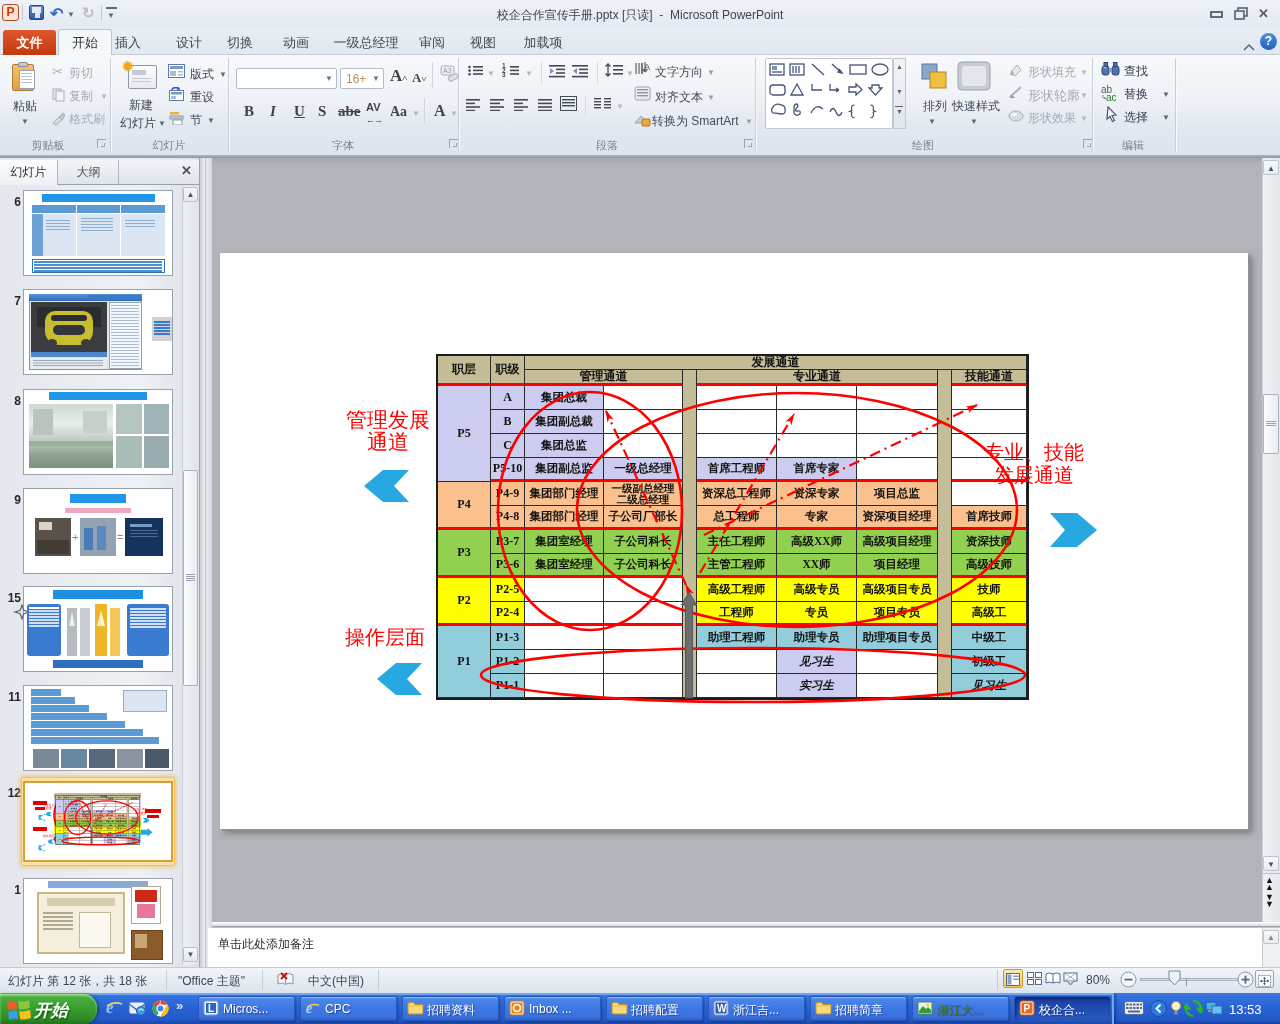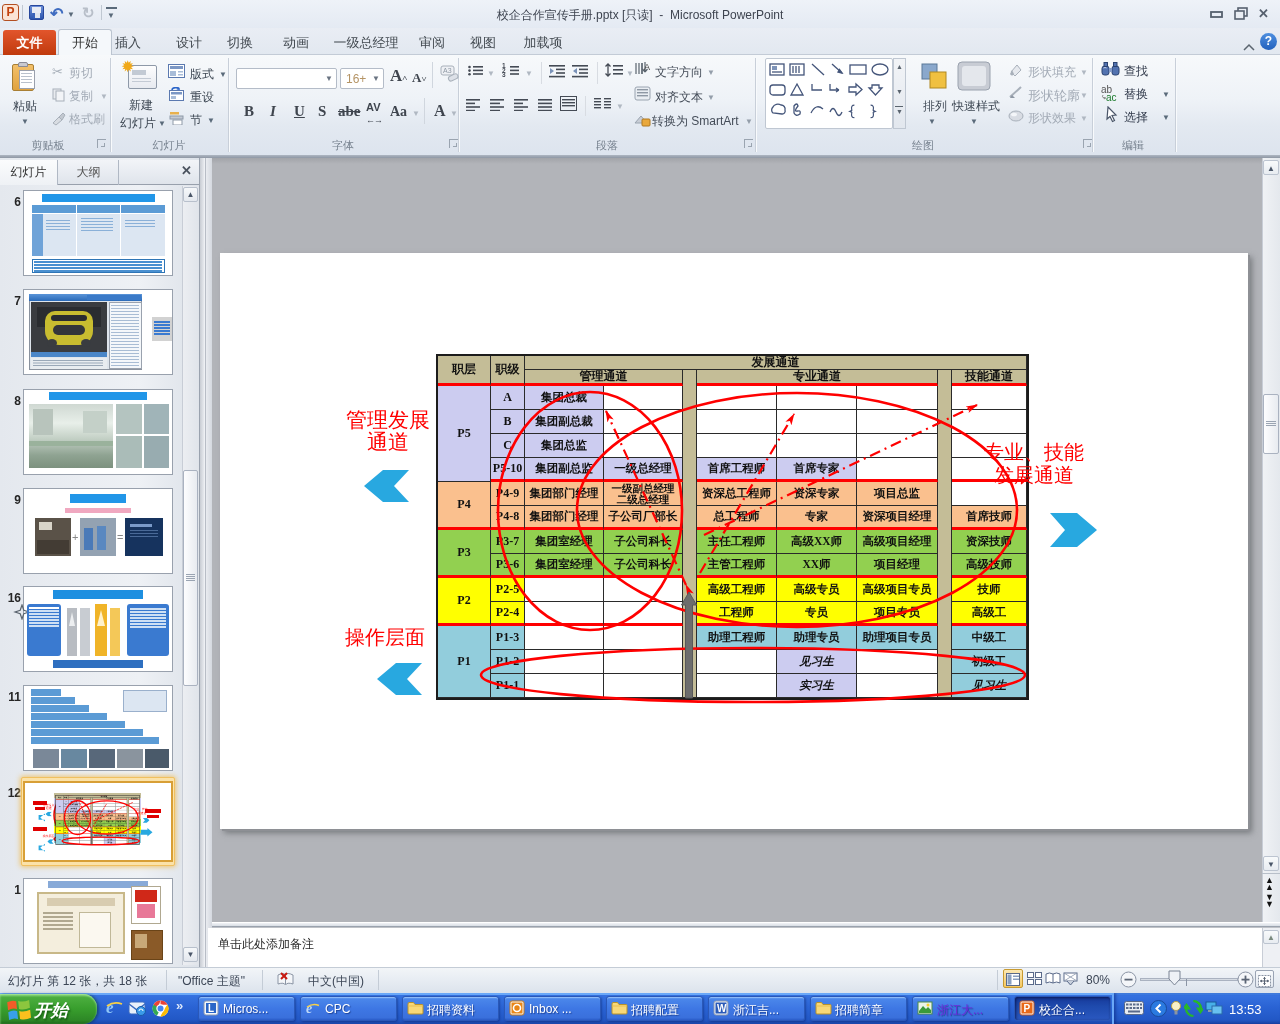--- a/index.html
+++ b/index.html
@@ -368,21 +368,21 @@
 <div class="abs" style="left:199px;top:158px;width:13px;height:809px;background:linear-gradient(90deg,#c8ccd3,#eef0f4 40%,#d4d8df);border-left:1px solid #9aa2ae;"></div>
 <div class="abs" style="left:204px;top:158px;width:1px;height:809px;background:#eef0f4;box-shadow:1px 0 0 #b8bdc6;"></div>
 <div class="abs" style="left:6px;top:195px;width:15px;text-align:right;font-size:12px;font-weight:bold;color:#262626;">6</div>
 <div class="abs" style="left:23px;top:190px;width:150px;height:86px;background:#fff;border:1px solid #99a1ad;overflow:hidden;" id="th6"></div>
 <div class="abs" style="left:6px;top:294px;width:15px;text-align:right;font-size:12px;font-weight:bold;color:#262626;">7</div>
 <div class="abs" style="left:23px;top:289px;width:150px;height:86px;background:#fff;border:1px solid #99a1ad;overflow:hidden;" id="th7"></div>
 <div class="abs" style="left:6px;top:394px;width:15px;text-align:right;font-size:12px;font-weight:bold;color:#262626;">8</div>
 <div class="abs" style="left:23px;top:389px;width:150px;height:86px;background:#fff;border:1px solid #99a1ad;overflow:hidden;" id="th8"></div>
 <div class="abs" style="left:6px;top:493px;width:15px;text-align:right;font-size:12px;font-weight:bold;color:#262626;">9</div>
 <div class="abs" style="left:23px;top:488px;width:150px;height:86px;background:#fff;border:1px solid #99a1ad;overflow:hidden;" id="th9"></div>
-<div class="abs" style="left:6px;top:591px;width:15px;text-align:right;font-size:12px;font-weight:bold;color:#262626;">16</div>
+<div class="abs" style="left:6px;top:591px;width:15px;text-align:right;font-size:12px;font-weight:bold;color:#262626;">15</div>
 <div class="abs" style="left:23px;top:586px;width:150px;height:86px;background:#fff;border:1px solid #99a1ad;overflow:hidden;" id="th10"></div>
 <div class="abs" style="left:6px;top:690px;width:15px;text-align:right;font-size:12px;font-weight:bold;color:#262626;">11</div>
 <div class="abs" style="left:23px;top:685px;width:150px;height:86px;background:#fff;border:1px solid #99a1ad;overflow:hidden;" id="th11"></div>
 <div class="abs" style="left:6px;top:786px;width:15px;text-align:right;font-size:12px;font-weight:bold;color:#262626;">12</div>
 <div class="abs" style="left:21px;top:777px;width:154px;height:89px;background:#fbe2a9;border:1px solid #f0c060;border-radius:2px;box-shadow:0 0 5px 1px rgba(240,190,90,.85);"></div>
 <div class="abs" style="left:23px;top:781px;width:150px;height:81px;background:#fff;border:2px solid #d89f36;" id="th12"></div>
 <div class="abs" style="left:6px;top:883px;width:15px;text-align:right;font-size:12px;font-weight:bold;color:#262626;">1</div>
 <div class="abs" style="left:23px;top:878px;width:150px;height:86px;background:#fff;border:1px solid #99a1ad;overflow:hidden;" id="th13"></div>
 <div class="abs" style="left:13px;top:604px;"><svg width="18" height="16">
       <path d="M9 1 L10.8 6.2 L16 8 L10.8 9.8 L9 15 L7.2 9.8 L2 8 L7.2 6.2 Z" fill="none" stroke="#5a646e" stroke-width="1.2"></path>
@@ -971,21 +971,21 @@
       <path d="M1 4 L1 13 Q1 14 2 14 L15 14 Q16 14 16 13 L16 5.5 Q16 4.5 15 4.5 L8 4.5 L6.5 2.5 L2 2.5 Q1 2.5 1 4Z" fill="#f8d878" stroke="#b8922a"></path>
       <path d="M1 6 L16 6" stroke="#e8be50"></path>
     </svg></div>
 <div class="abs" style="left:835px;top:1002px;font-size:12px;color:#fff;text-shadow:1px 1px 1px rgba(0,20,80,.5);">招聘简章</div>
 <div class="abs" style="left:912px;top:996px;width:97px;height:25px;background:linear-gradient(180deg,#71a7f5 0%,#4a86ea 10%,#3e77e4 50%,#3a70dc 90%,#2a5cc8 100%);border-radius:3px;box-shadow:inset 0 1px 0 #8cb8f8, 1px 1px 2px rgba(0,20,80,.35);border:1px solid #2a58b8;"></div>
 <div class="abs" style="left:917px;top:1000px;"><svg width="16" height="16">
       <rect x="1" y="2" width="14" height="12" fill="#e8f4e8" stroke="#4a8a4a"></rect>
       <path d="M2 11 L6 6 L9 9 L11 7 L14 10 L14 13 L2 13 Z" fill="#3a9a3a"></path>
       <circle cx="11" cy="5" r="1.5" fill="#f8d028"></circle>
     </svg></div>
-<div class="abs" style="left:937px;top:1002px;font-size:12px;color:#6d28d9;text-shadow:1px 1px 1px rgba(0,20,80,.5);">浙江大...</div>
+<div class="abs" style="left:937px;top:1002px;font-size:12px;color:#4d7c0f;text-shadow:1px 1px 1px rgba(0,20,80,.5);">浙江大...</div>
 <div class="abs" style="left:1014px;top:996px;width:97px;height:25px;background:linear-gradient(180deg,#16399a,#1e4aad 40%,#2a58c0);border-radius:3px;box-shadow:inset 1px 1px 3px rgba(0,0,40,.6);border:1px solid #2a58b8;"></div>
 <div class="abs" style="left:1019px;top:1000px;"><svg width="16" height="16">
       <rect x="1" y="1" width="14" height="14" rx="2" fill="#fdf2ec" stroke="#c05a28"></rect>
       <rect x="2.5" y="2.5" width="11" height="11" fill="#e86818"></rect>
       <text x="4.5" y="12" font-size="10" fill="#fff" font-weight="bold">P</text>
     </svg></div>
 <div class="abs" style="left:1039px;top:1002px;font-size:12px;color:#fff;text-shadow:1px 1px 1px rgba(0,20,80,.5);">校企合...</div>
 
 <div class="abs" style="left:1112px;top:993px;width:168px;height:31px;background:linear-gradient(180deg,#4f91f2 0%,#3672e0 8%,#2a63d4 45%,#2258c6 85%,#1a47ab 100%);border-left:2px solid #6aa8f8;box-shadow:inset 2px 0 3px rgba(0,20,100,.4);"></div>
 <div class="abs" style="left:1124px;top:1001px;"><svg width="20" height="14">

